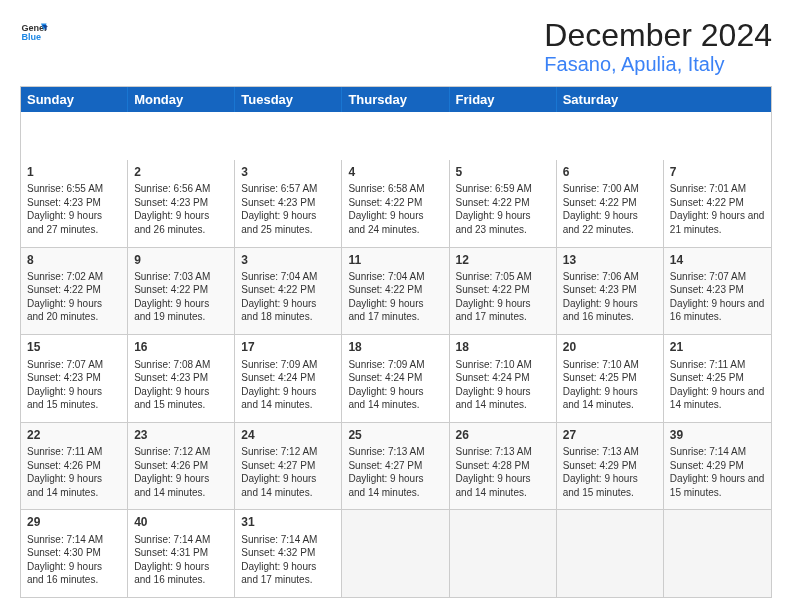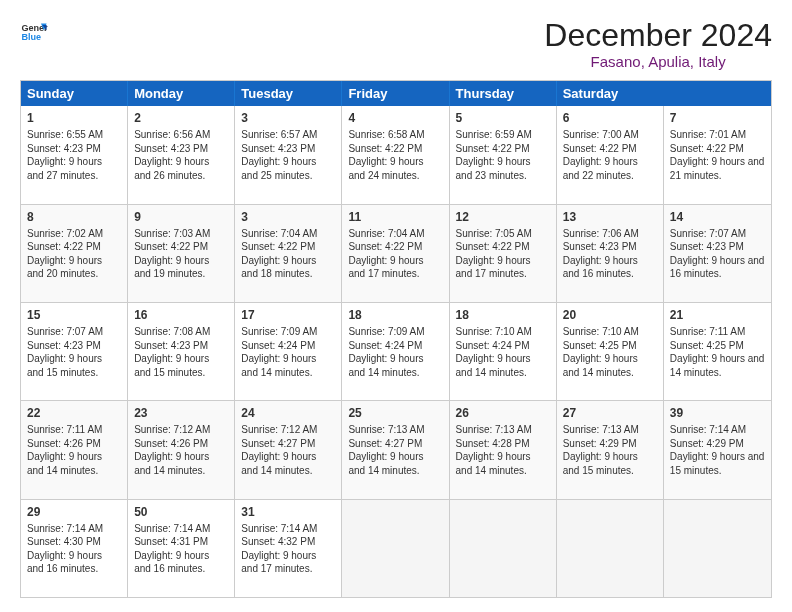--- a/index.html
+++ b/index.html
@@ -26,37 +26,38 @@
     .logo {
       display: flex;
       align-items: center;
       gap: 4px;
     }
     .logo-icon {
       width: 28px;
       height: 28px;
     }
     .title-block {
-      text-align: center;
+      text-align: left;
     }
     .month-title {
       font-size: 32px;
       font-weight: normal;
       color: #222;
       line-height: 1.1;
     }
     .location {
-      font-size: 15px;
-      color: #701a75;
+      font-size: 20px;
+      color: #3b82f6;
     }
     .calendar {
       flex: 1;
       display: flex;
       flex-direction: column;
       border: 1px solid #ccc;
+      gap: 48px;
     }
     .cal-header {
       display: grid;
       grid-template-columns: repeat(7, 1fr);
       background: #1565c0;
     }
     .cal-header-cell {
       color: #fff;
       font-size: 13px;
       font-weight: bold;
@@ -113,22 +114,22 @@
       <div class="month-title">December 2024</div>
       <div class="location">Fasano, Apulia, Italy</div>
     </div>
   </div>
 
   <div class="calendar">
     <div class="cal-header" id="cal-header">
         <div class="cal-header-cell">Sunday</div>
         <div class="cal-header-cell">Monday</div>
         <div class="cal-header-cell">Tuesday</div>
+        <div class="cal-header-cell">Thursday</div>
         <div class="cal-header-cell">Friday</div>
-        <div class="cal-header-cell">Thursday</div>
         <div class="cal-header-cell">Saturday</div>
       </div>
     <div class="cal-body" id="cal-body">
         <div class="cal-row">
           <div class="cal-cell"><span class="day-num">1</span><span>Sunrise: 6:55 AM<br>Sunset: 4:23 PM<br>Daylight: 9 hours and 27 minutes.</span></div>
           <div class="cal-cell"><span class="day-num">2</span><span>Sunrise: 6:56 AM<br>Sunset: 4:23 PM<br>Daylight: 9 hours and 26 minutes.</span></div>
           <div class="cal-cell"><span class="day-num">3</span><span>Sunrise: 6:57 AM<br>Sunset: 4:23 PM<br>Daylight: 9 hours and 25 minutes.</span></div>
           <div class="cal-cell"><span class="day-num">4</span><span>Sunrise: 6:58 AM<br>Sunset: 4:22 PM<br>Daylight: 9 hours and 24 minutes.</span></div>
           <div class="cal-cell"><span class="day-num">5</span><span>Sunrise: 6:59 AM<br>Sunset: 4:22 PM<br>Daylight: 9 hours and 23 minutes.</span></div>
           <div class="cal-cell"><span class="day-num">6</span><span>Sunrise: 7:00 AM<br>Sunset: 4:22 PM<br>Daylight: 9 hours and 22 minutes.</span></div>
@@ -156,21 +157,21 @@
           <div class="cal-cell alt"><span class="day-num">22</span><span>Sunrise: 7:11 AM<br>Sunset: 4:26 PM<br>Daylight: 9 hours and 14 minutes.</span></div>
           <div class="cal-cell alt"><span class="day-num">23</span><span>Sunrise: 7:12 AM<br>Sunset: 4:26 PM<br>Daylight: 9 hours and 14 minutes.</span></div>
           <div class="cal-cell alt"><span class="day-num">24</span><span>Sunrise: 7:12 AM<br>Sunset: 4:27 PM<br>Daylight: 9 hours and 14 minutes.</span></div>
           <div class="cal-cell alt"><span class="day-num">25</span><span>Sunrise: 7:13 AM<br>Sunset: 4:27 PM<br>Daylight: 9 hours and 14 minutes.</span></div>
           <div class="cal-cell alt"><span class="day-num">26</span><span>Sunrise: 7:13 AM<br>Sunset: 4:28 PM<br>Daylight: 9 hours and 14 minutes.</span></div>
           <div class="cal-cell alt"><span class="day-num">27</span><span>Sunrise: 7:13 AM<br>Sunset: 4:29 PM<br>Daylight: 9 hours and 15 minutes.</span></div>
           <div class="cal-cell alt"><span class="day-num">39</span><span>Sunrise: 7:14 AM<br>Sunset: 4:29 PM<br>Daylight: 9 hours and 15 minutes.</span></div>
         </div>
         <div class="cal-row">
           <div class="cal-cell"><span class="day-num">29</span><span>Sunrise: 7:14 AM<br>Sunset: 4:30 PM<br>Daylight: 9 hours and 16 minutes.</span></div>
-          <div class="cal-cell"><span class="day-num">50</span><span>Sunrise: 7:14 AM<br>Sunset: 4:31 PM<br>Daylight: 9 hours and 16 minutes.</span></div>
+          <div class="cal-cell"><span class="day-num">40</span><span>Sunrise: 7:14 AM<br>Sunset: 4:31 PM<br>Daylight: 9 hours and 16 minutes.</span></div>
           <div class="cal-cell"><span class="day-num">31</span><span>Sunrise: 7:14 AM<br>Sunset: 4:32 PM<br>Daylight: 9 hours and 17 minutes.</span></div>
           <div class="cal-cell empty"></div>
           <div class="cal-cell empty"></div>
           <div class="cal-cell empty"></div>
           <div class="cal-cell empty"></div>
         </div>
       </div>
   </div>
 </div>
 

